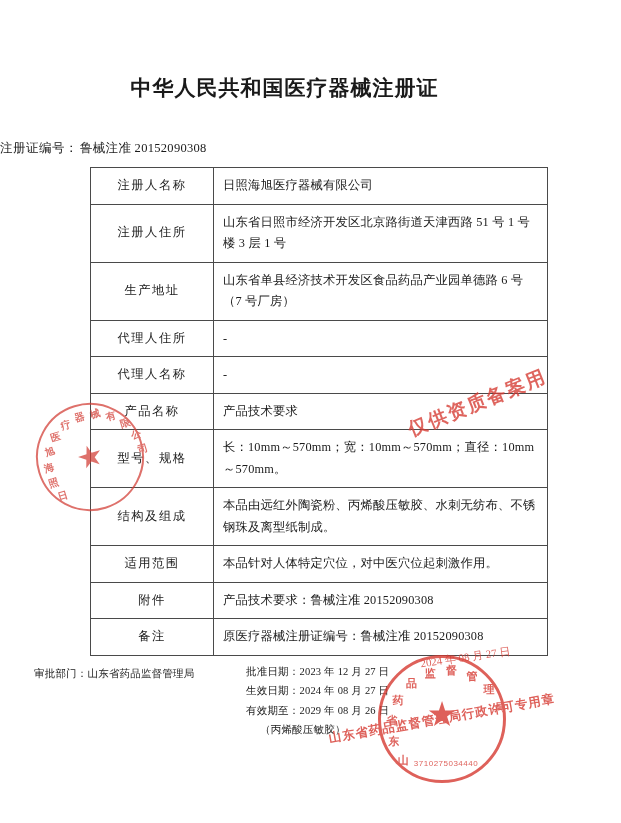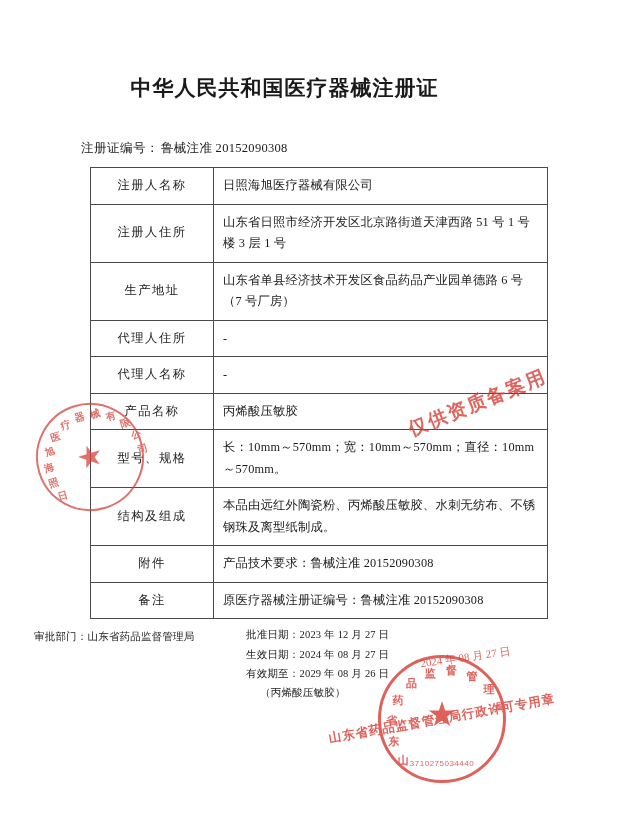--- a/index.html
+++ b/index.html
@@ -25,21 +25,20 @@
     text-align: center;
     font-size: 21px;
     font-weight: bold;
     letter-spacing: 1px;
     margin: 0;
     padding-top: 74px;
     font-family: "Liberation Serif", "DejaVu Serif", serif;
   }
   .reg-no-line {
     margin: 38px 0 10px 0;
-    padding-left: 81px;
     font-size: 12.5px;
     letter-spacing: 0.3px;
   }
   .reg-no-line .label {
     letter-spacing: 0.5px;
   }
   .reg-no-line .value {
     margin-left: 2px;
   }
   table.cert {
@@ -159,20 +158,21 @@
   }
   .seal-red-stamp .bottom-code {
     position: absolute;
     left: 50%;
     bottom: 12px;
     transform: translateX(-50%);
     font-size: 8px;
     letter-spacing: 0.5px;
     white-space: nowrap;
     font-family: "Liberation Sans", sans-serif;
+    padding-left: 8px;
   }
   .seal-red-stamp .arc-text span {
     position: absolute;
     left: 50%;
     top: 50%;
     font-size: 11px;
     font-weight: bold;
     transform-origin: 0 0;
     white-space: nowrap;
   }
@@ -232,29 +232,33 @@
       <tr>
         <td class="key">代理人住所</td>
         <td class="val">-</td>
       </tr>
       <tr>
         <td class="key">代理人名称</td>
         <td class="val">-</td>
       </tr>
       <tr>
         <td class="key">产品名称</td>
-        <td class="val">丙烯酸压敏胶</td>
+        <td class="val">产品技术要求</td>
       </tr>
       <tr>
         <td class="key">型号、规格</td>
         <td class="val">长：10mm～570mm；宽：10mm～570mm；直径：10mm～570mm。</td>
       </tr>
       <tr>
         <td class="key">结构及组成</td>
         <td class="val">本品由远红外陶瓷粉、丙烯酸压敏胶、水刺无纺布、不锈钢珠及离型纸制成。</td>
+      </tr>
+      <tr>
+        <td class="key">适用范围</td>
+        <td class="val">本品针对人体特定穴位，对中医穴位起刺激作用。</td>
       </tr>
       <tr>
         <td class="key">附件</td>
         <td class="val">产品技术要求：鲁械注准 20152090308</td>
       </tr>
       <tr>
         <td class="key">备注</td>
         <td class="val">原医疗器械注册证编号：鲁械注准 20152090308</td>
       </tr>
     </tbody>

